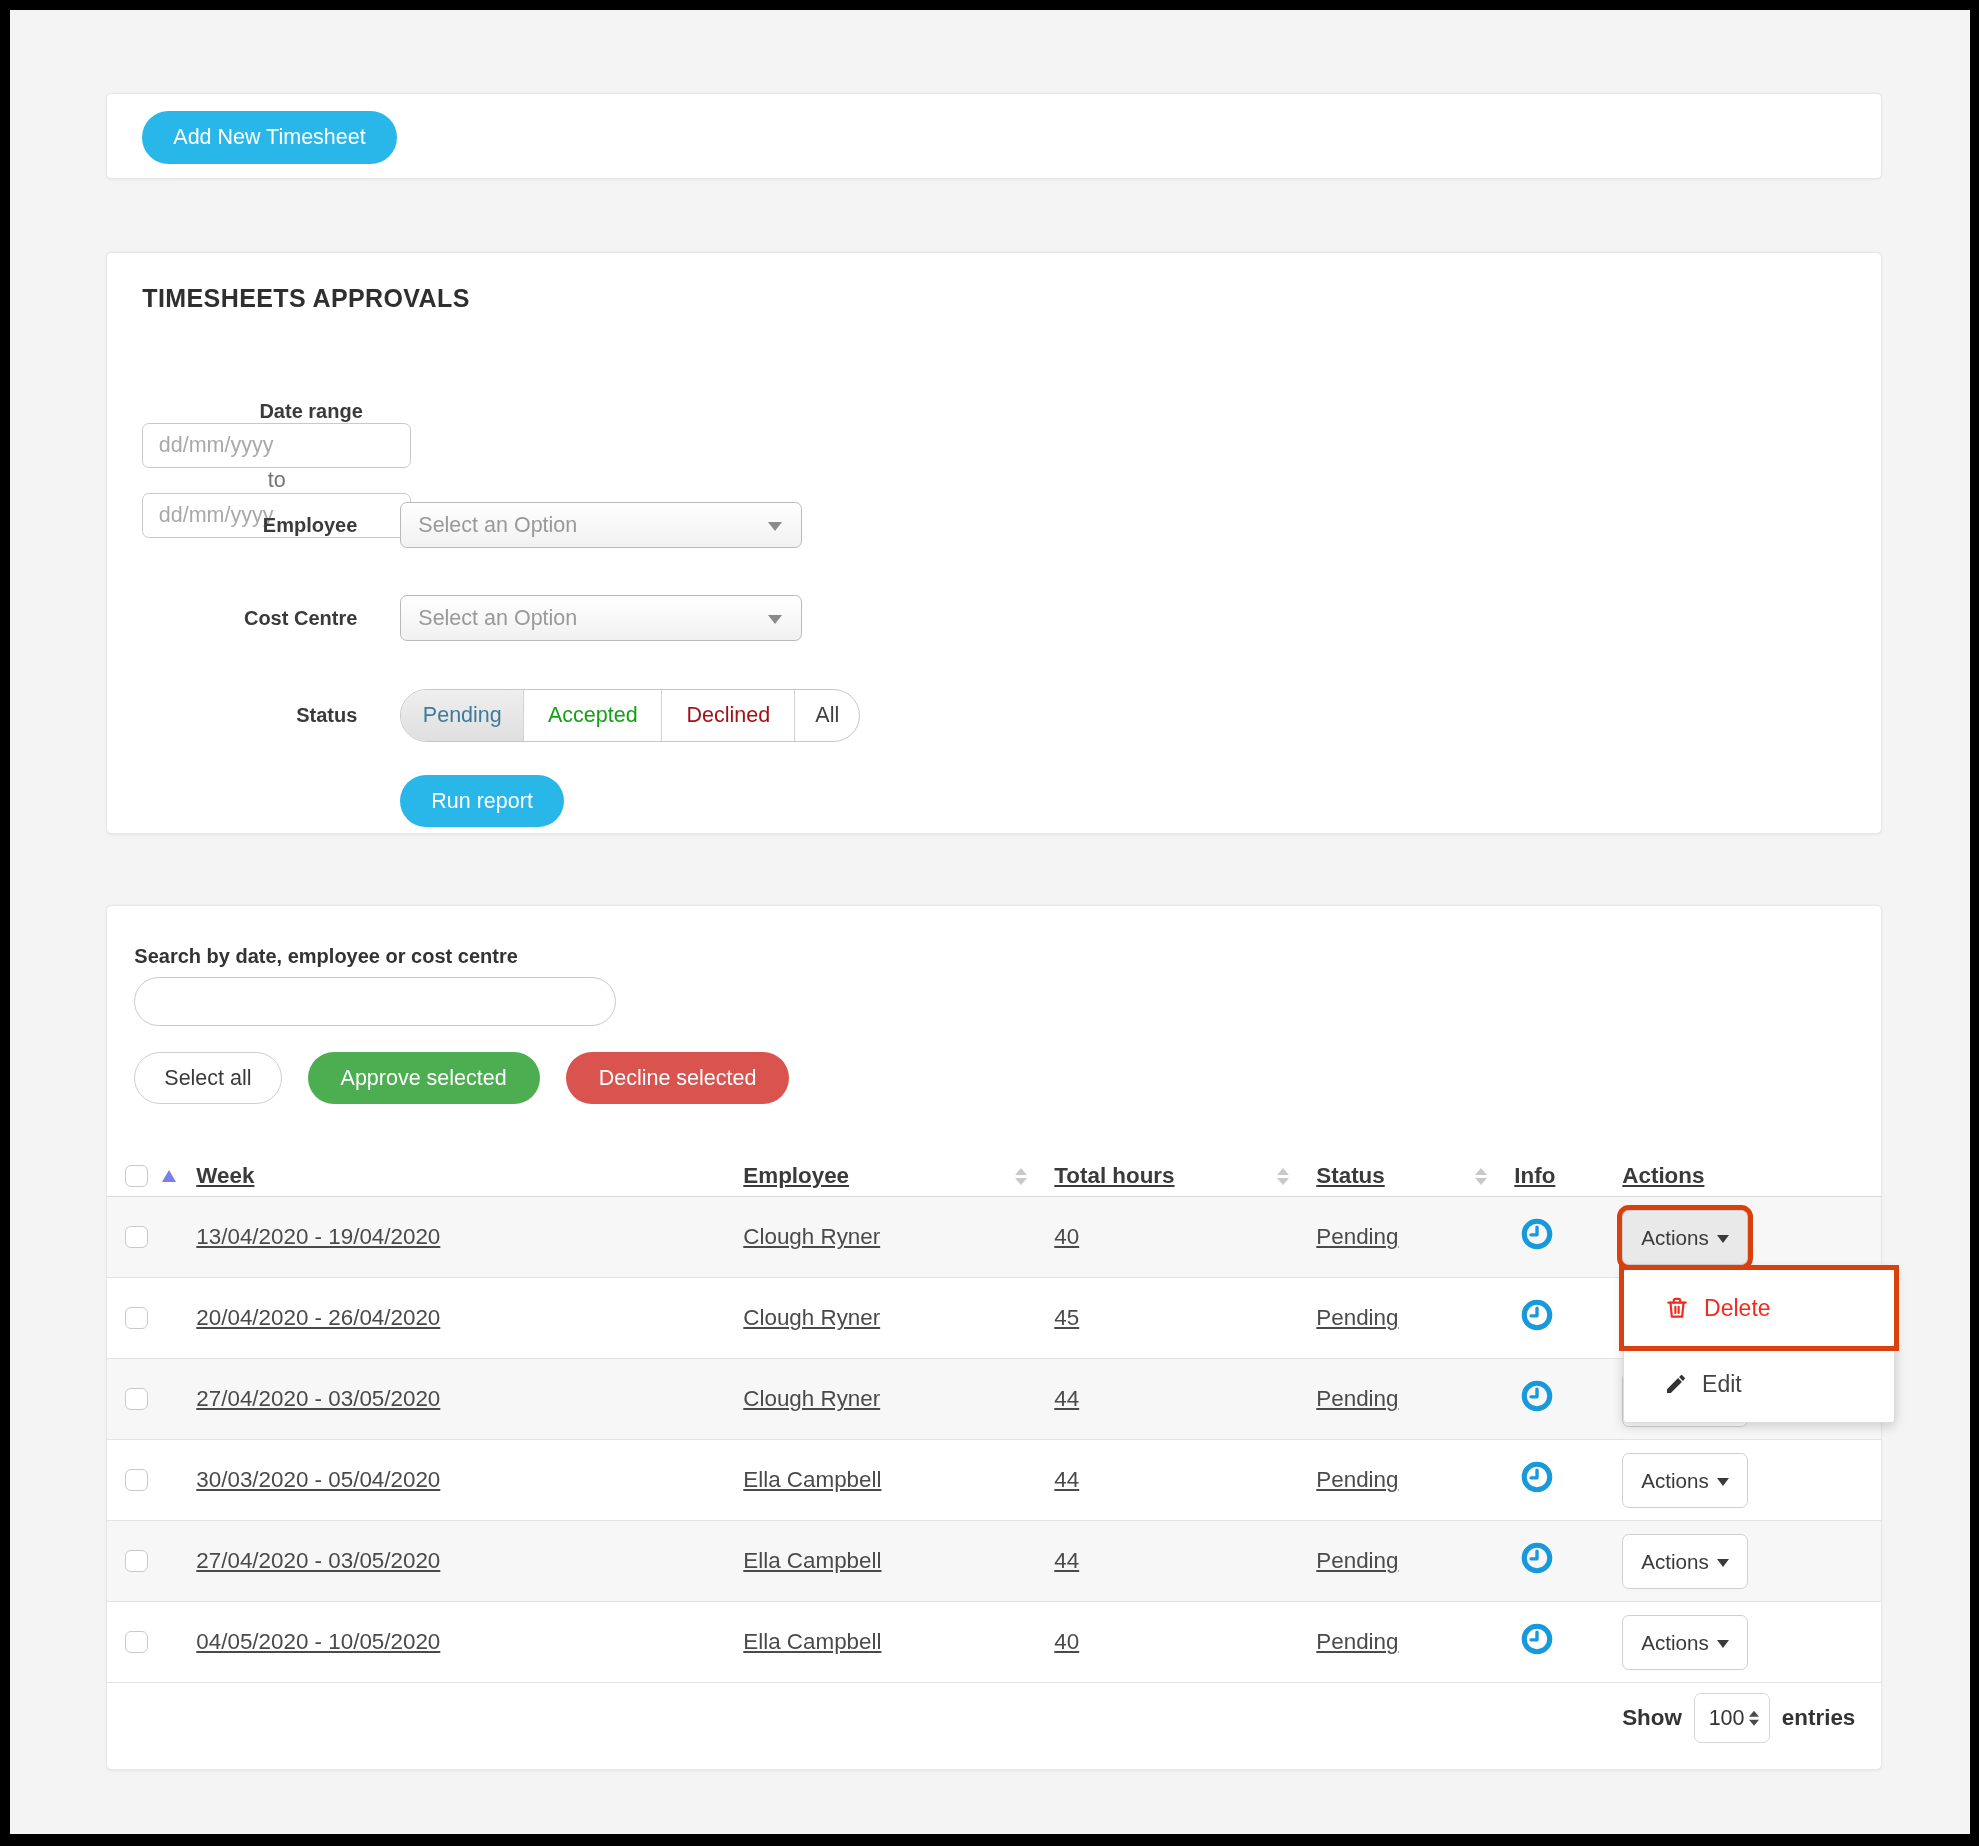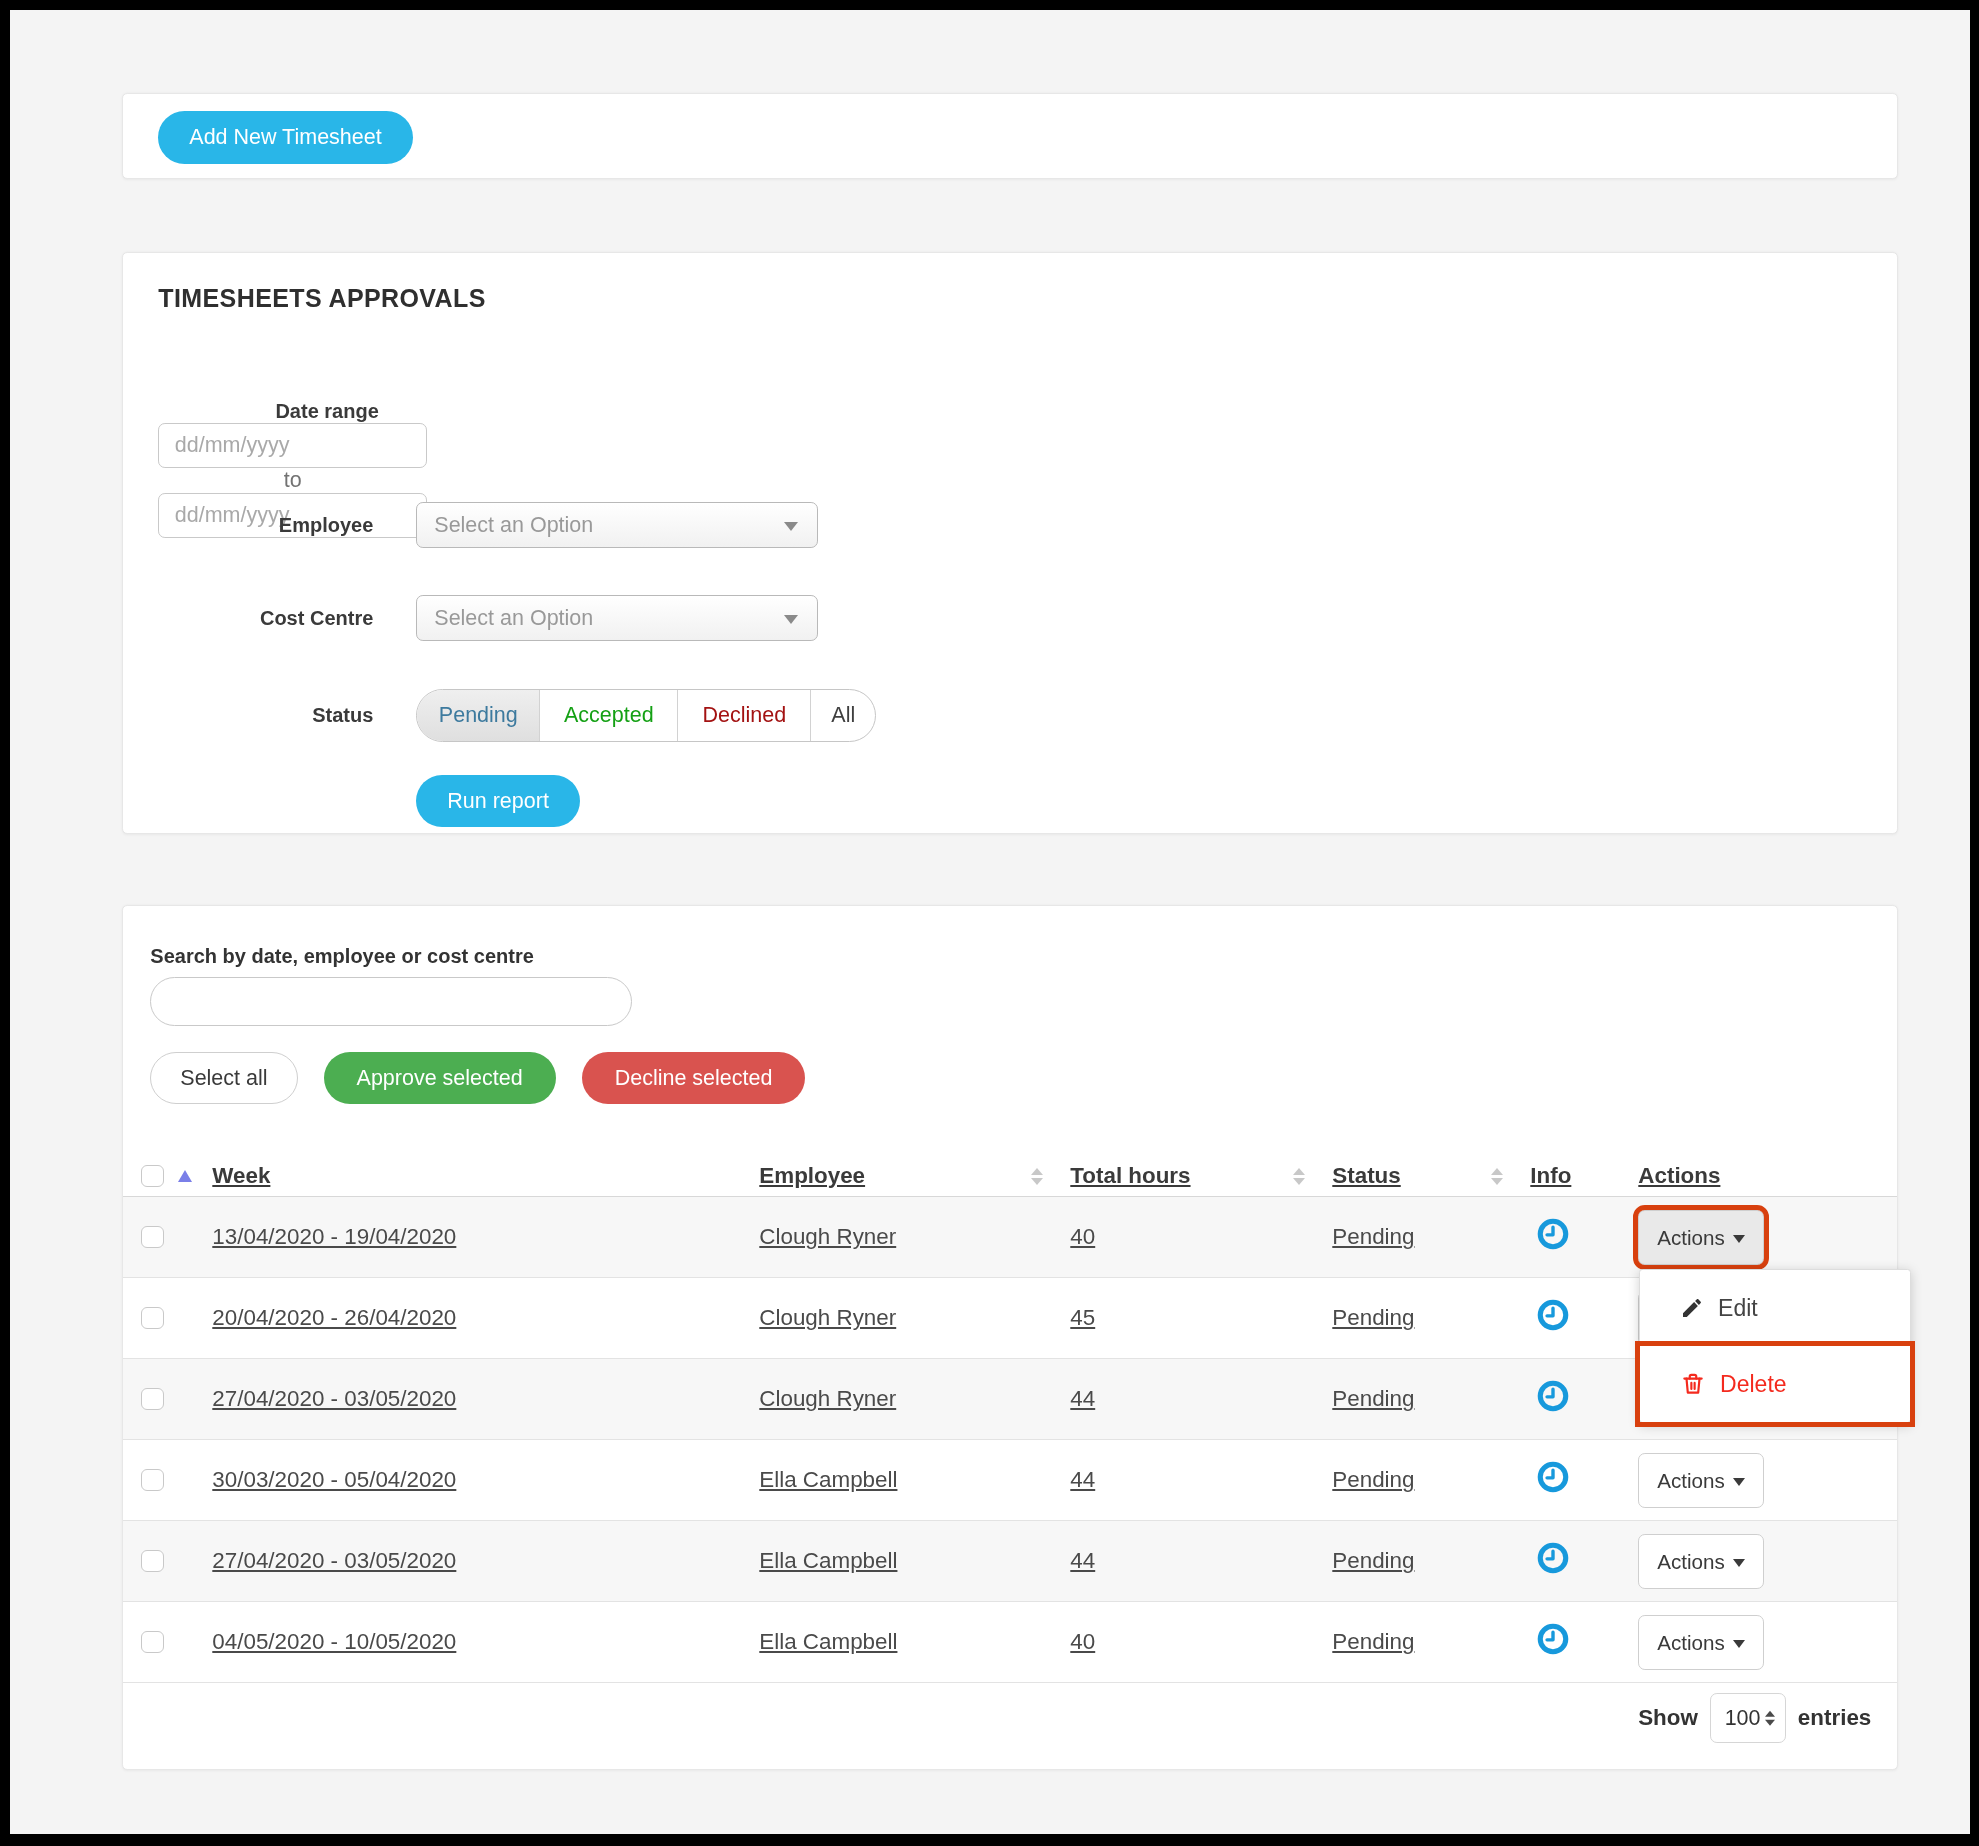--- a/index.html
+++ b/index.html
@@ -1,21 +1,21 @@
 <!DOCTYPE html>
 <html style="font-size:13.8px"><head>
 <meta charset="utf-8">
 <style>
   * { margin:0; padding:0; box-sizing:border-box; }
   html,body { background:#000; }
   body { font-family:"Liberation Sans", sans-serif; }
   .viewport { position:relative; width:1980px; height:1846px; background:#000; overflow:hidden; }
   .page { position:absolute; left:10.3px; top:10.3px; right:10.3px; bottom:12px; background:#f4f4f4; }
 
-  .card { position:absolute; left:112px; width:1776px; background:#fff;
+  .card { position:absolute; left:96px; width:1776px; background:#fff;
           border:0.9px solid #e7e7e7; border-radius:5.2px; box-shadow:0 0.9px 2.6px rgba(0,0,0,.05); }
   .card-toolbar { top:83px;  height:86px; }
   .card-filters { top:242px; height:582px; }
   .card-results { top:895px; height:865px; }
 
   
   .pill { display:inline-flex; align-items:center; justify-content:center;
           border-radius:27.5px; font-size:21.5px; cursor:pointer; border:none; white-space:nowrap; }
   .btn-primary { background:#29b6e8; color:#fff; }
   .btn-add { position:absolute; left:35px; top:16.3px; height:53px; padding:0 31px; }
@@ -214,41 +214,41 @@
               <circle cx="20" cy="20" r="15" fill="none" stroke="#1799dc" stroke-width="6"></circle>
               <path d="M20 12 V21 H13" fill="none" stroke="#1799dc" stroke-width="4" stroke-linecap="round" stroke-linejoin="round"></path>
             </svg>
           </div>
           <div class="cell-actions open-cell">
             <button class="btn-actions open">
               <span>Actions</span>
               <span class="dcaret"></span>
             </button>
             <div class="dropdown">
-              <div class="dd-item">
-                <span class="ic">
-                  <svg width="24" height="24" viewBox="0 0 24 24">
-                    <path fill="#333" d="M3 17.2V21h3.8L17.9 9.9l-3.8-3.8L3 17.2zM20.7 7.1c.4-.4.4-1 0-1.4l-2.4-2.4c-.4-.4-1-.4-1.4 0l-1.8 1.8 3.8 3.8 1.8-1.8z"></path>
-                  </svg>
-                </span>
-                <span>Edit</span>
-              </div>
               <div class="dd-item dd-delete">
                 <span class="ic">
                   <svg width="26" height="26" viewBox="0 0 24 24">
                     <g stroke="#f42a1e" stroke-width="2" fill="none" stroke-linecap="round" stroke-linejoin="round">
                       <path d="M4 7h16"></path>
                       <path d="M9 7V5a1.5 1.5 0 0 1 1.5-1.5h3A1.5 1.5 0 0 1 15 5v2"></path>
                       <path d="M6 7l1.2 13h9.6L18 7"></path>
                       <path d="M10.5 11v5.5M13.5 11v5.5"></path>
                     </g>
                   </svg>
                 </span>
                 <span>Delete</span>
               </div>
+              <div class="dd-item">
+                <span class="ic">
+                  <svg width="24" height="24" viewBox="0 0 24 24">
+                    <path fill="#333" d="M3 17.2V21h3.8L17.9 9.9l-3.8-3.8L3 17.2zM20.7 7.1c.4-.4.4-1 0-1.4l-2.4-2.4c-.4-.4-1-.4-1.4 0l-1.8 1.8 3.8 3.8 1.8-1.8z"></path>
+                  </svg>
+                </span>
+                <span>Edit</span>
+              </div>
             </div>
           </div>
         </div>
 
         <div class="trow tbody-row">
           <div class="cell-check">
               <div class="checkbox"></div>
             </div>
           <div class="cell-pad">20/04/2020 - 26/04/2020</div>
           <div class="cell-pad">Clough Ryner</div>

